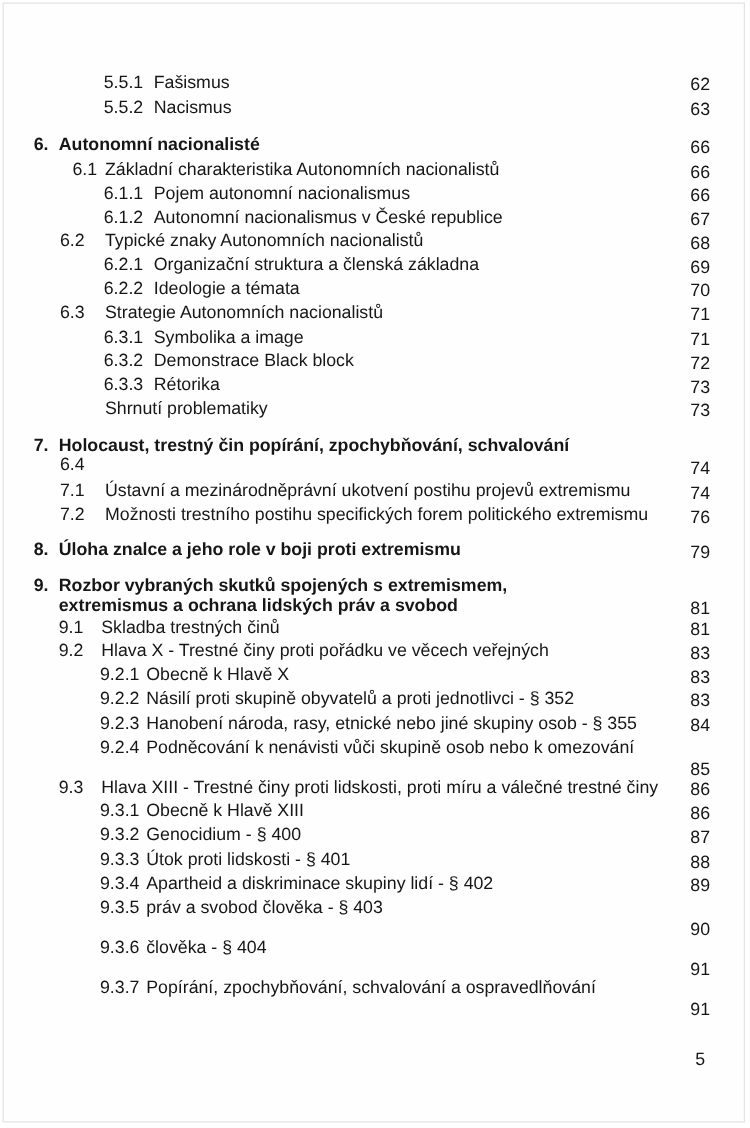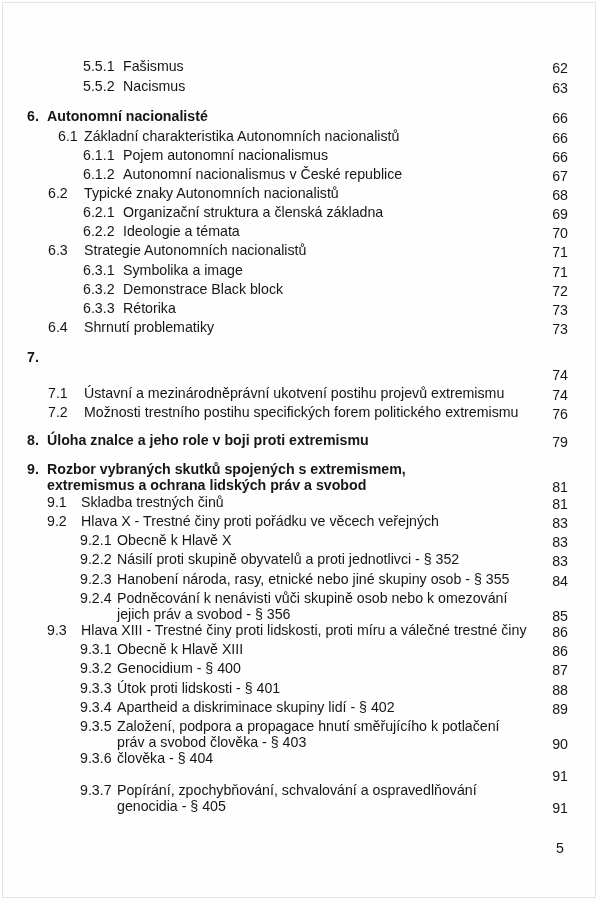--- a/index.html
+++ b/index.html
@@ -110,29 +110,30 @@
       <span class="page-num" style="top: 2px; font-weight: normal;">72</span>
     </div>
     <div class="row" style="top: 300px;">
       <span class="num" style="left: 83px;">6.3.3</span>
       <span class="title" style="left: 123px;">
         <span class="l2">Rétorika</span>
       </span>
       <span class="page-num" style="top: 2px; font-weight: normal;">73</span>
     </div>
     <div class="row" style="top: 319px;">
-      <span class="num" style="left: 48px;">6.4</span>
+      <span class="num" style="left: 48px; margin-top: 45px;">6.4</span>
       <span class="title" style="left: 84px;">
         <span class="l2">Shrnutí problematiky</span>
       </span>
       <span class="page-num" style="top: 2px; font-weight: normal;">73</span>
     </div>
     <div class="row bold" style="top: 349px;">
       <span class="num" style="left: 27px;">7.</span>
       <span class="title" style="left: 47px;">
+        <span class="l2">Holocaust, trestný čin popírání, zpochybňování, schvalování</span>
       </span>
       <span class="page-num" style="top: 18px; font-weight: normal;">74</span>
     </div>
     <div class="row" style="top: 385px;">
       <span class="num" style="left: 48px;">7.1</span>
       <span class="title" style="left: 84px;">
         <span class="l2">Ústavní a mezinárodněprávní ukotvení postihu projevů extremismu</span>
       </span>
       <span class="page-num" style="top: 2px; font-weight: normal;">74</span>
     </div>
@@ -190,21 +191,20 @@
       <span class="num" style="left: 80px;">9.2.3</span>
       <span class="title" style="left: 117px;">
         <span class="l2">Hanobení národa, rasy, etnické nebo jiné skupiny osob - § 355</span>
       </span>
       <span class="page-num" style="top: 2px; font-weight: normal;">84</span>
     </div>
     <div class="row" style="top: 590px;">
       <span class="num" style="left: 80px;">9.2.4</span>
       <span class="title" style="left: 117px;">
         <span class="l2">Podněcování k nenávisti vůči skupině osob nebo k omezování</span>
-        <span class="l2">jejich práv a svobod - § 356</span>
       </span>
       <span class="page-num" style="top: 18px; font-weight: normal;">85</span>
     </div>
     <div class="row" style="top: 622px;">
       <span class="num" style="left: 47px;">9.3</span>
       <span class="title" style="left: 81px;">
         <span class="l2">Hlava XIII - Trestné činy proti lidskosti, proti míru a válečné trestné činy</span>
       </span>
       <span class="page-num" style="top: 2px; font-weight: normal;">86</span>
     </div>
@@ -232,34 +232,32 @@
     <div class="row" style="top: 699px;">
       <span class="num" style="left: 80px;">9.3.4</span>
       <span class="title" style="left: 117px;">
         <span class="l2">Apartheid a diskriminace skupiny lidí - § 402</span>
       </span>
       <span class="page-num" style="top: 2px; font-weight: normal;">89</span>
     </div>
     <div class="row" style="top: 718px;">
       <span class="num" style="left: 80px;">9.3.5</span>
       <span class="title" style="left: 117px;">
-        <span class="l2">Založení, podpora a propagace hnutí směřujícího k potlačení</span>
         <span class="l2">práv a svobod člověka - § 403</span>
       </span>
       <span class="page-num" style="top: 18px; font-weight: normal;">90</span>
     </div>
     <div class="row" style="top: 750px;">
       <span class="num" style="left: 80px;">9.3.6</span>
       <span class="title" style="left: 117px;">
         <span class="l2">člověka - § 404</span>
       </span>
       <span class="page-num" style="top: 18px; font-weight: normal;">91</span>
     </div>
     <div class="row" style="top: 782px;">
       <span class="num" style="left: 80px;">9.3.7</span>
       <span class="title" style="left: 117px;">
         <span class="l2">Popírání, zpochybňování, schvalování a ospravedlňování</span>
-        <span class="l2">genocidia - § 405</span>
       </span>
       <span class="page-num" style="top: 18px; font-weight: normal;">91</span>
     </div>
   </div>
 <div class="folio">5</div>
 
 </body></html>

